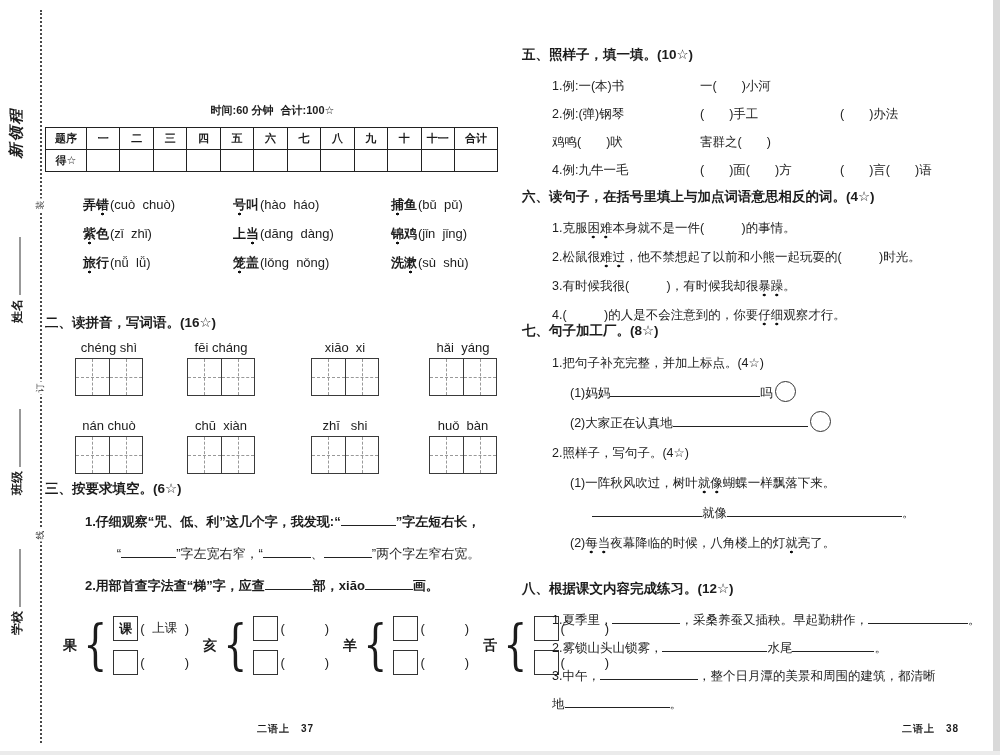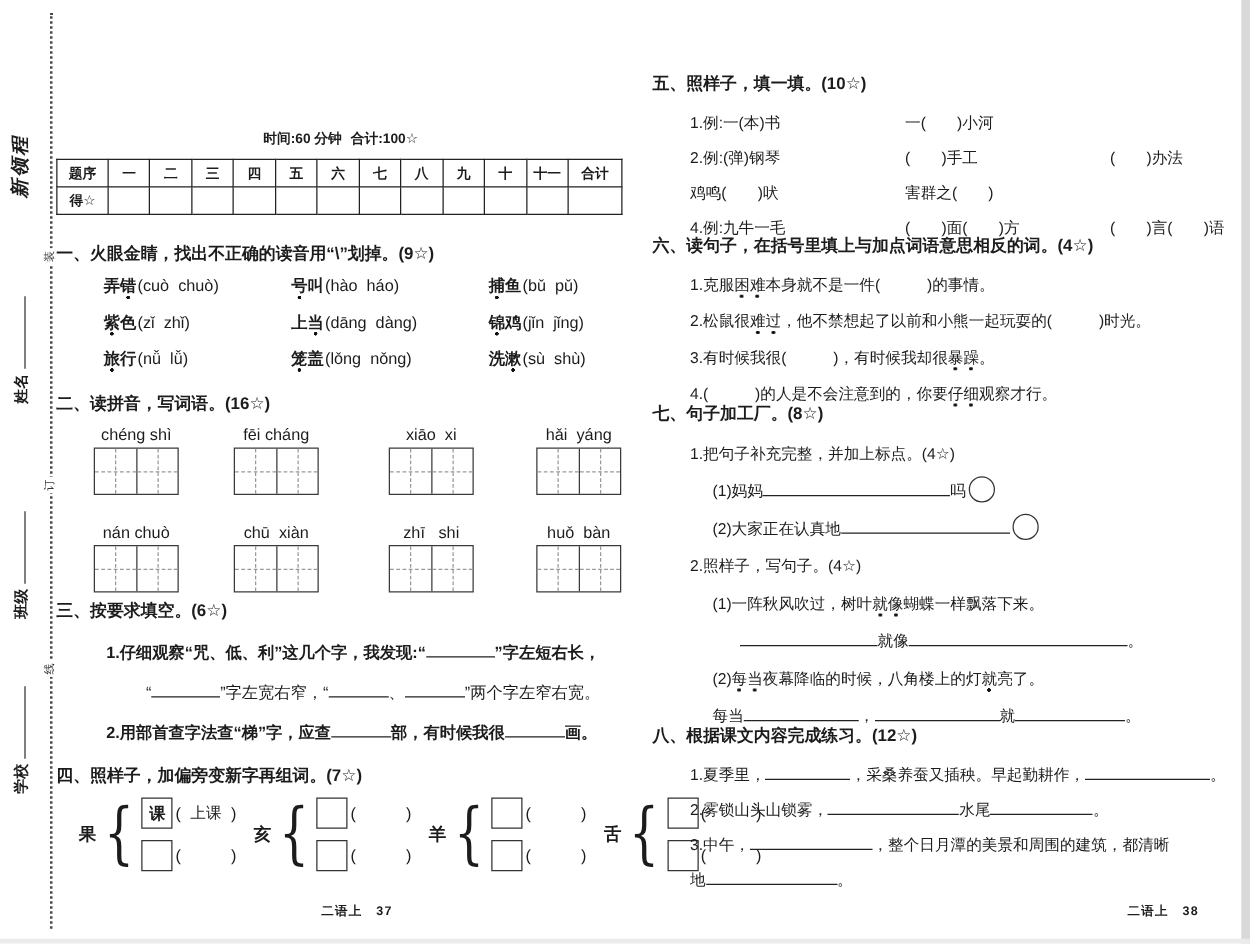--- a/index.html
+++ b/index.html
@@ -39,21 +39,21 @@
   
   .score-wrap{position:absolute;top:127px;left:0;width:453px;}
   table.score{border-collapse:collapse;width:100%;table-layout:fixed;}
   table.score td{border:1.4px solid #222;height:21px;text-align:center;
     font-size:11px;font-weight:bold;padding:0;}
   table.score td.c0{width:40px;} table.score td.cl{width:42px;}
 
   
   .sec{position:absolute;left:0;width:100%;}
   .pos-s1{top:194px;} .pos-s2{top:314px;} .pos-s3{top:480px;} .pos-s4{top:612px;}
-  .pos-s5{top:46px;margin-top:12px;} .pos-s6{top:188px;} .pos-s7{top:322px;} .pos-s8{top:580px;}
+  .pos-s5{top:46px;} .pos-s6{top:188px;} .pos-s7{top:322px;} .pos-s8{top:580px;}
   .sec-title{font-size:13.5px;font-weight:bold;margin-bottom:8px;white-space:nowrap;}
 
   .q-line{white-space:nowrap;font-size:12.5px;line-height:29px;height:29px;}
   .pos-s3 .q-line{line-height:32px;height:32px;font-size:13px;}
   .pos-s7 .q-line{line-height:30px;height:30px;}
   .pos-s8 .q-line{line-height:28px;height:28px;} .ind1{margin-left:30px;} .ind2{margin-left:48px;} .ind3{margin-left:70px;font-family:Liberation Serif, serif;}
   .page-left .ind1{margin-left:40px;font-weight:bold;} .page-left .ind2{margin-left:52px;text-align:center;}
 
   .bl{display:inline-block;height:1px;border-bottom:1.3px solid #222;vertical-align:baseline;}
   .punc-circle{display:inline-block;width:19px;height:19px;border:1.3px solid #333;
@@ -89,21 +89,21 @@
   .brace{font-size:54px;font-weight:200;line-height:0.9;margin:0 1px;
     font-family:"DejaVu Serif","Liberation Serif",serif;transform:scaleX(0.7);}
   .brace-rows{display:flex;flex-direction:column;gap:9px;}
   .brace-row{display:flex;align-items:center;font-size:13px;}
   .wbox{width:23px;height:23px;border:1.5px solid #333;display:inline-flex;
     align-items:center;justify-content:center;font-weight:bold;font-size:13px;margin-right:2px;}
   .wgap{display:inline-block;min-width:40px;text-align:center;font-size:12.5px;}
 
   
   .cols-line{display:grid;grid-template-columns:148px 140px auto;margin-left:30px;
-    font-size:12.5px;line-height:28px;height:28px;white-space:nowrap;gap:24px;}
+    font-size:12.5px;line-height:28px;height:28px;white-space:nowrap;}
 
   
   .footer{position:absolute;top:722px;font-size:10px;font-weight:bold;letter-spacing:1px;}
   .foot-l{left:212px;} .foot-r{left:380px;}
 </style>
 </head>
 <body>
 
 <div class="paper">
 
@@ -160,21 +160,20 @@
               <td></td>
               <td></td>
               <td></td>
               <td class="cl"></td>
             </tr>
           </tbody>
         </table>
     </div>
 
     <section class="sec pos-s1">
-      <div class="sec-title">一、火眼金睛，找出不正确的读音用“\”划掉。(9☆)</div>
       <div class="sec-body">
           <div class="words-grid">
             <span class="word-item"><span class="w"><span>弄</span><span class="dot">错</span></span><span class="py">(cuò&nbsp;&nbsp;chuò)</span></span>
             <span class="word-item"><span class="w"><span class="dot">号</span><span>叫</span></span><span class="py">(hào&nbsp;&nbsp;háo)</span></span>
             <span class="word-item"><span class="w"><span class="dot">捕</span><span>鱼</span></span><span class="py">(bǔ&nbsp;&nbsp;pǔ)</span></span>
             <span class="word-item"><span class="w"><span class="dot">紫</span><span>色</span></span><span class="py">(zǐ&nbsp;&nbsp;zhǐ)</span></span>
             <span class="word-item"><span class="w"><span>上</span><span class="dot">当</span></span><span class="py">(dāng&nbsp;&nbsp;dàng)</span></span>
             <span class="word-item"><span class="w"><span class="dot">锦</span><span>鸡</span></span><span class="py">(jǐn&nbsp;&nbsp;jǐng)</span></span>
             <span class="word-item"><span class="w"><span class="dot">旅</span><span>行</span></span><span class="py">(nǚ&nbsp;&nbsp;lǚ)</span></span>
             <span class="word-item"><span class="w"><span class="dot">笼</span><span>盖</span></span><span class="py">(lǒng&nbsp;&nbsp;nǒng)</span></span>
@@ -245,25 +244,24 @@
               </div>
             </div>
           </div>
         </div>
     </section>
     <section class="sec pos-s3">
       <div class="sec-title">三、按要求填空。(6☆)</div>
       <div class="sec-body">
           <div class="q-line ind1"><span>1.仔细观察“咒、低、利”这几个字，我发现:“</span><span class="bl" style="width: 55px;"></span><span>”字左短右长，</span></div>
           <div class="q-line ind2"><span>“</span><span class="bl" style="width: 55px;"></span><span>”字左宽右窄，“</span><span class="bl" style="width: 48px;"></span><span>、</span><span class="bl" style="width: 48px;"></span><span>”两个字左窄右宽。</span></div>
-          <div class="q-line ind1"><span>2.用部首查字法查“梯”字，应查</span><span class="bl" style="width: 48px;"></span><span>部，有时候我很</span><span class="bl" style="width: 48px;"></span><span>画。</span></div>
+          <div class="q-line ind1"><span>2.用部首查字法查“梯”字，应查</span><span class="bl" style="width: 48px;"></span><span>部，xiāo</span><span class="bl" style="width: 48px;"></span><span>画。</span></div>
         </div>
     </section>
     <section class="sec pos-s4">
-      <div class="sec-title">四、照样子，加偏旁变新字再组词。(7☆)</div>
       <div class="sec-body braces-row">
           <div class="brace-group">
             <span class="base-char">果</span>
             <span class="brace">{</span>
             <div class="brace-rows">
               <div class="brace-row">
                 <span class="wbox">课</span>
                 <span>(</span>
                 <span class="wgap">上课</span>
                 <span>)</span>
@@ -372,21 +370,20 @@
     <section class="sec pos-s7">
       <div class="sec-title">七、句子加工厂。(8☆)</div>
       <div class="sec-body">
           <div class="q-line ind1"><span>1.把句子补充完整，并加上标点。(4☆)</span></div>
           <div class="q-line ind2"><span>(1)妈妈</span><span class="bl" style="width: 150px;"></span><span>吗</span><span class="punc-circle"></span></div>
           <div class="q-line ind2"><span>(2)大家正在认真地</span><span class="bl" style="width: 135px;"></span><span class="punc-circle"></span></div>
           <div class="q-line ind1"><span>2.照样子，写句子。(4☆)</span></div>
           <div class="q-line ind2"><span>(1)一阵秋风吹过，树叶</span><span class="dot">就像</span><span>蝴蝶一样飘落下来。</span></div>
           <div class="q-line ind3"><span class="bl" style="width: 110px;"></span><span>就像</span><span class="bl" style="width: 175px;"></span><span>。</span></div>
           <div class="q-line ind2"><span>(2)</span><span class="dot">每当</span><span>夜幕降临的时候，八角楼上的灯</span><span class="dot">就</span><span>亮了。</span></div>
-          <div class="q-line ind2"><span>每当</span><span class="bl" style="width: 92px;"></span><span>，</span><span class="bl" style="width: 100px;"></span><span>就</span><span class="bl" style="width: 88px;"></span><span>。</span></div>
         </div>
     </section>
     <section class="sec pos-s8">
       <div class="sec-title">八、根据课文内容完成练习。(12☆)</div>
       <div class="sec-body">
           <div class="q-line ind1"><span>1.夏季里，</span><span class="bl" style="width: 68px;"></span><span>，采桑养蚕又插秧。早起勤耕作，</span><span class="bl" style="width: 100px;"></span><span>。</span></div>
           <div class="q-line ind1"><span>2.雾锁山头山锁雾，</span><span class="bl" style="width: 105px;"></span><span>水尾</span><span class="bl" style="width: 82px;"></span><span>。</span></div>
           <div class="q-line ind1"><span>3.中午，</span><span class="bl" style="width: 98px;"></span><span>，整个日月潭的美景和周围的建筑，都清晰</span></div>
           <div class="q-line ind1"><span>地</span><span class="bl" style="width: 105px;"></span><span>。</span></div>
         </div>

